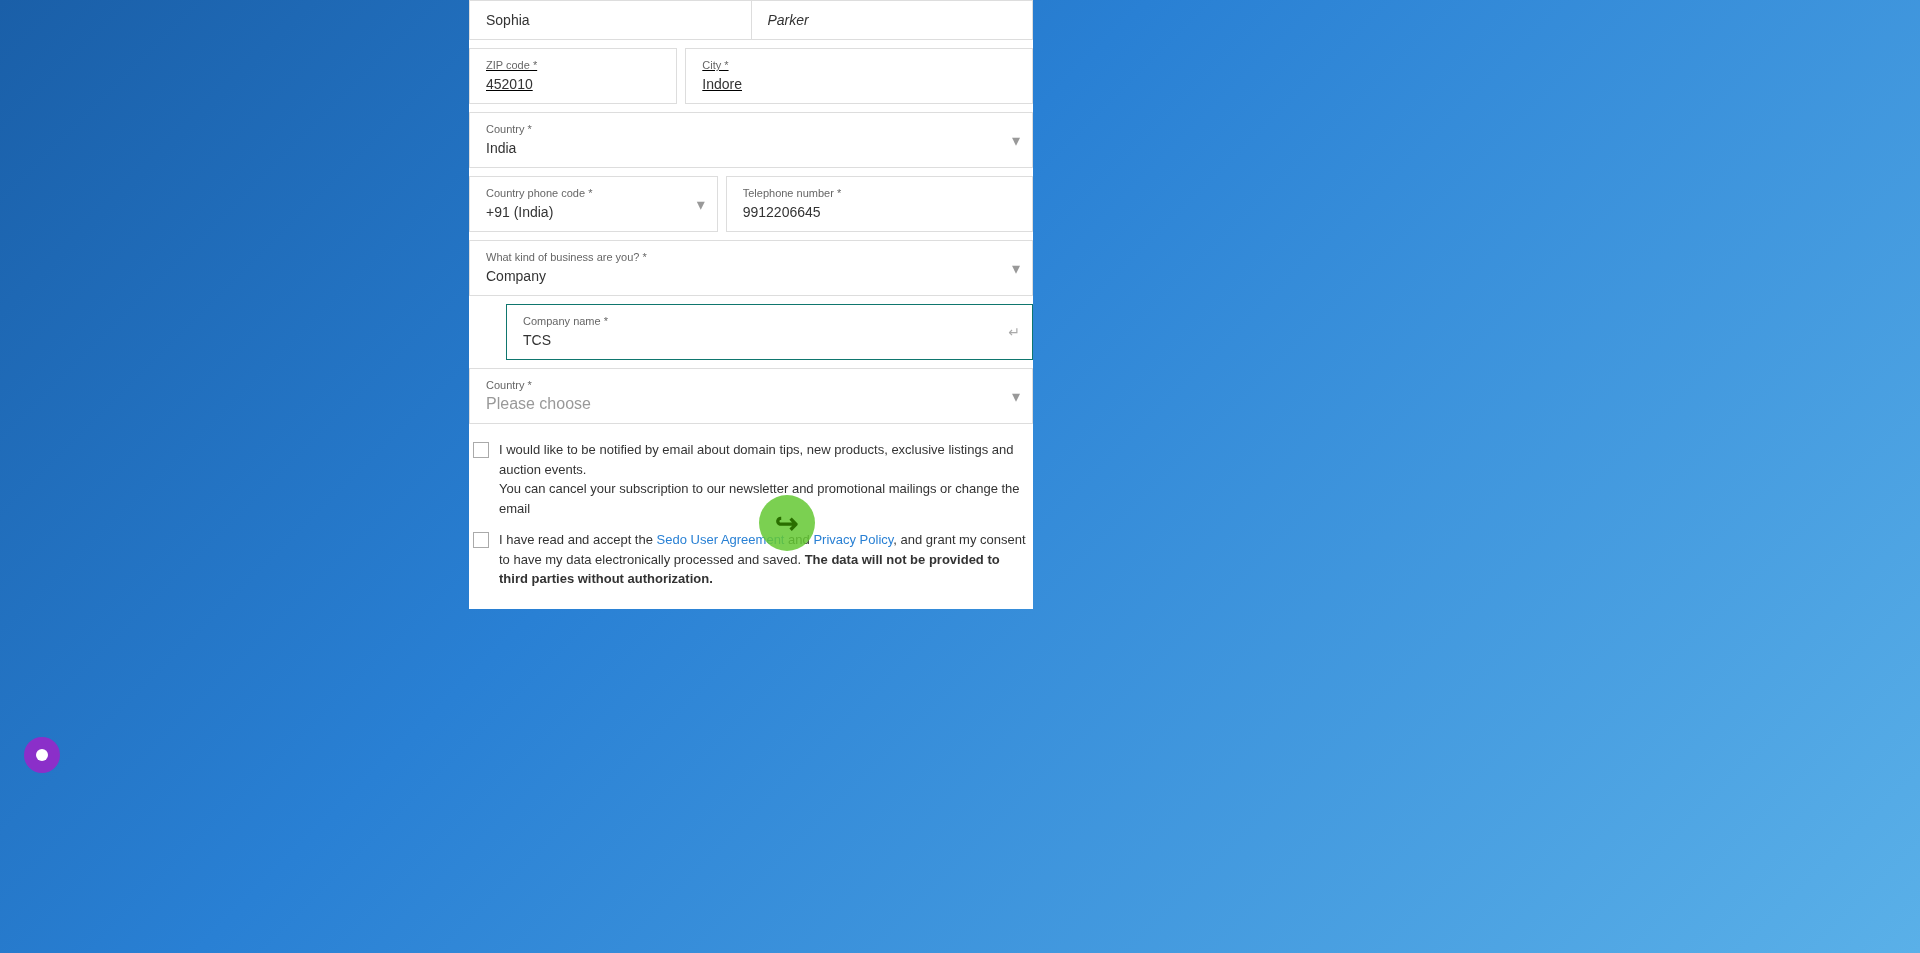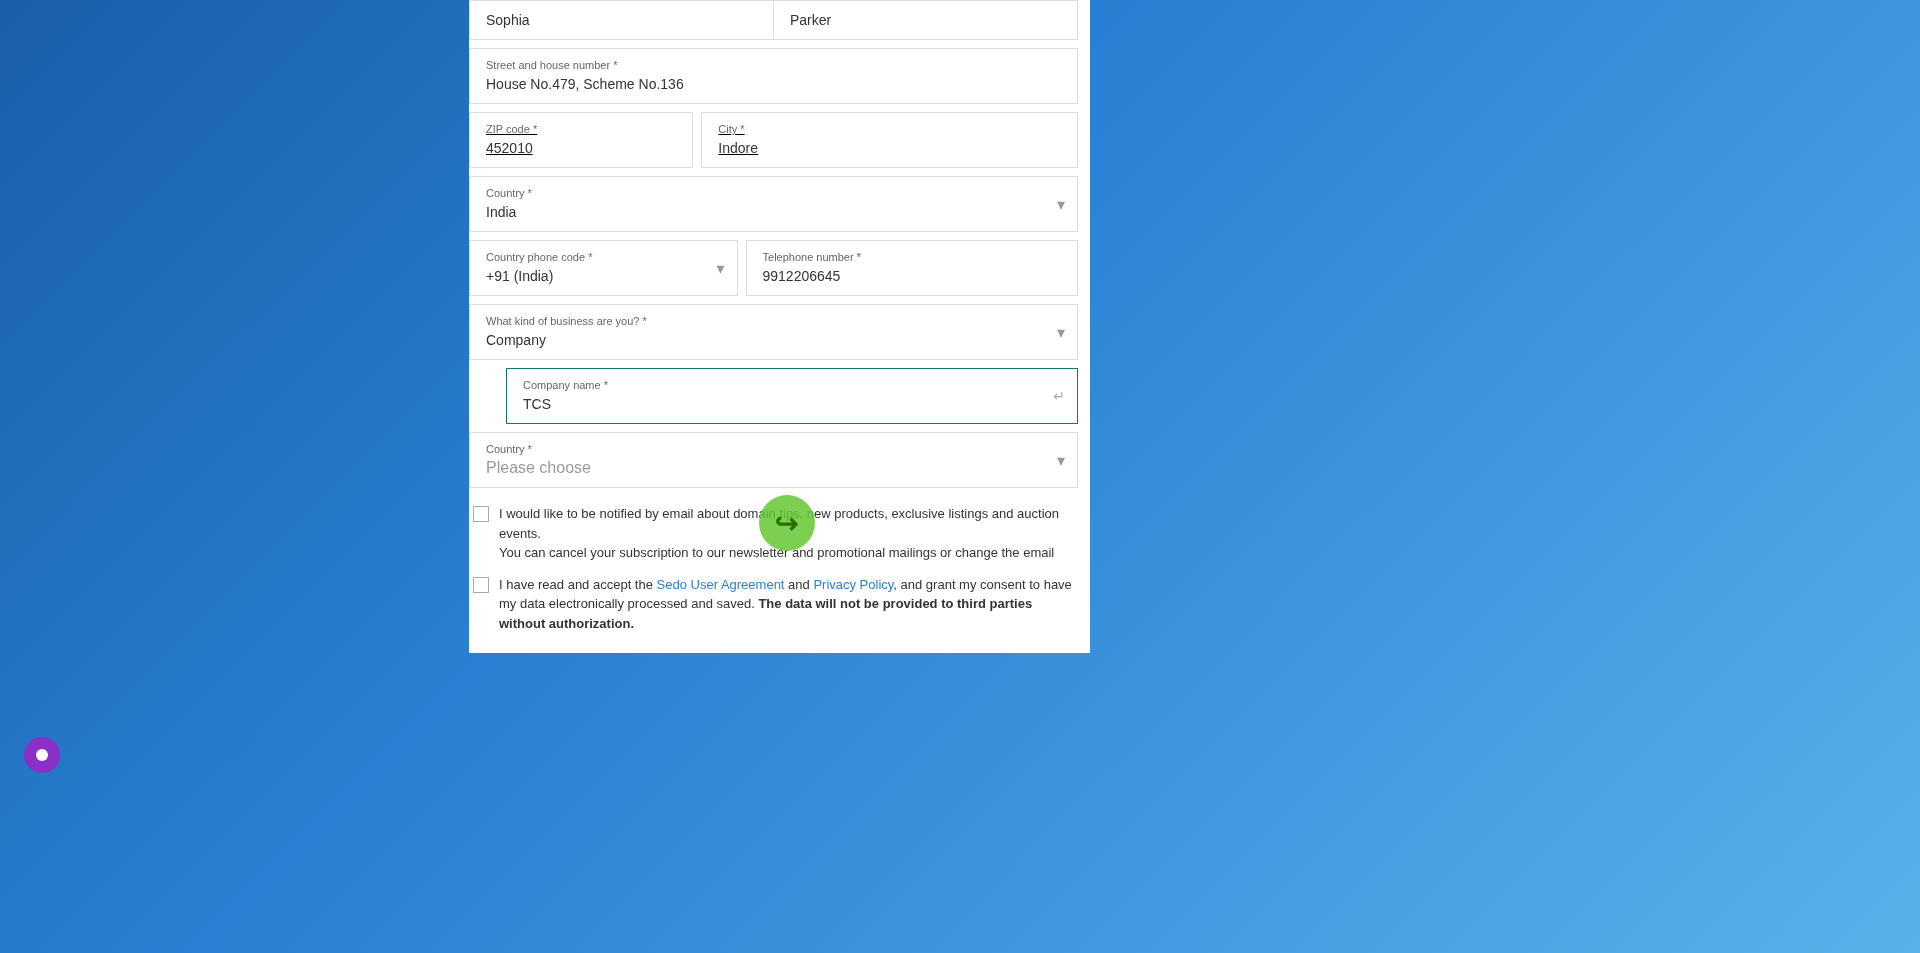--- a/index.html
+++ b/index.html
@@ -14,23 +14,23 @@
       background: linear-gradient(135deg, #1a5fa8 0%, #2980d4 40%, #5ab0e8 100%);
       font-family: Arial, sans-serif;
       overflow: hidden;
       position: relative;
     }
 
     .form-container {
       position: absolute;
       left: 469px;
       top: 0;
-      width: 621px;
+      width: 564px;
       background: #ffffff;
-      padding: 0 12px 20px 0;
+      padding: 0 0 20px 0;
     }
 
     .form-field {
       border: 1px solid #ddd;
       padding: 10px 16px;
       margin-top: 8px;
       background: #fff;
       position: relative;
     }
 
@@ -216,20 +216,21 @@
       flex: 1;
       border: 1px solid #ddd;
       padding: 10px 16px;
       border-right: none;
     }
 
     .top-name-right {
       flex: 1;
       border: 1px solid #ddd;
       padding: 10px 16px;
+      font-style: italic;
     }
 
     .value-text {
       font-size: 14px;
       color: #333;
     }
   </style>
 </head>
 <body>
 
@@ -237,24 +238,20 @@
 
   <div class="form-top-row">
     <div class="top-name-left">
       <span class="value-text">Sophia</span>
     </div>
     <div class="top-name-right">
       <span class="value-text">Parker</span>
     </div>
   </div>
 
-  <div class="form-field">
-    <span class="field-label">Street and house number *</span>
-    <span class="value-text">House No.479, Scheme No.136</span>
-  </div>
 
   <div class="two-col">
     <div class="form-field">
       <span class="field-label">ZIP code *</span>
       <span class="value-text">452010</span>
     </div>
     <div class="form-field" style="flex:1.8">
       <span class="field-label">City *</span>
       <span class="value-text">Indore</span>
     </div>

